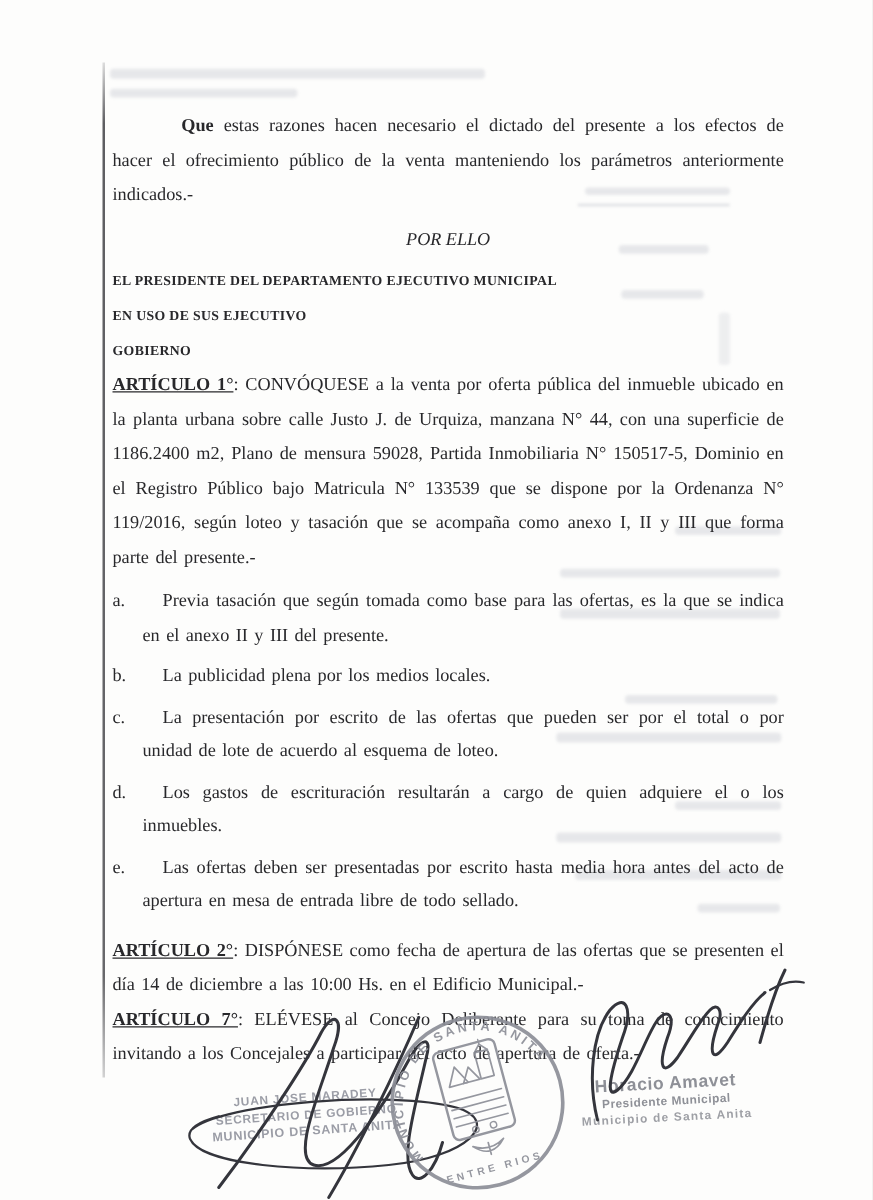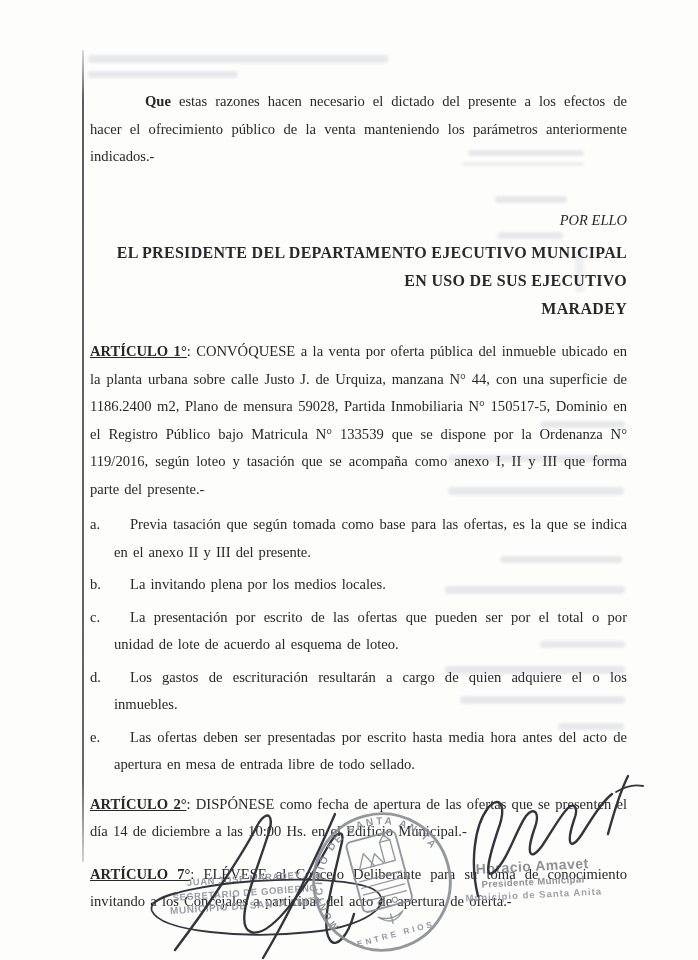--- a/index.html
+++ b/index.html
@@ -23,24 +23,24 @@
     filter:blur(1.4px);
   }
   .ghost.v{opacity:.22;}
   .content{
     position:absolute;left:90px;top:78px;width:537px;z-index:2;
     font-size:14.6px;line-height:27.5px;text-align:justify;
   }
   p{margin:0;}
   .intro{margin-top:10px;text-indent:55px;word-spacing:2px;}
   .lead{font-weight:bold;}
-  .por-ello{margin-top:36px;font-style:italic;font-size:14.5px;text-align:right;}
-  .decree-heading{margin-top:5px;text-align:right;font-weight:bold;font-size:16px;letter-spacing:.3px;}
+  .por-ello{margin-top:8px;font-style:italic;font-size:14.5px;text-align:center;}
+  .decree-heading{margin-top:5px;text-align:left;font-weight:bold;font-size:11px;letter-spacing:.3px;}
   .decree-heading div{line-height:28px;}
-  .article{margin-top:15px;word-spacing:1.5px;}
+  .article{word-spacing:1.5px;}
   .article .label{font-weight:bold;text-decoration:underline;}
   .conditions{margin-top:8px;}
   .cond{position:relative;padding-left:24px;text-indent:16px;margin-bottom:5px;word-spacing:1.5px;}
   .cond .marker{position:absolute;left:0;top:0;text-indent:0;}
   
   .sig-layer{position:absolute;inset:0;z-index:3;pointer-events:none;}
   .stamp{
     position:absolute;
     font-family:"Liberation Sans","DejaVu Sans",sans-serif;
     color:#9b9da6;text-align:center;font-weight:bold;
@@ -84,34 +84,34 @@
 
   <div class="content">
 
     <p class="intro"><span class="lead">Que</span><span> estas razones hacen necesario el dictado del presente a los efectos de hacer el ofrecimiento público de la venta manteniendo los parámetros anteriormente indicados.-</span></p>
 
     <p class="por-ello">POR ELLO</p>
 
     <div class="decree-heading">
       <div>EL PRESIDENTE DEL DEPARTAMENTO EJECUTIVO MUNICIPAL</div>
       <div>EN USO DE SUS EJECUTIVO</div>
-      <div>MARADEY</div>
+      <div>GOBIERNO</div>
     </div>
 
     <p class="article"><span class="label">ARTÍCULO 1°</span><span>: CONVÓQUESE a la venta por oferta pública del inmueble ubicado en la planta urbana sobre calle Justo J. de Urquiza, manzana N° 44, con una superficie de 1186.2400 m2, Plano de mensura 59028, Partida Inmobiliaria N° 150517-5, Dominio en el Registro Público bajo Matricula N° 133539 que se dispone por la Ordenanza N° 119/2016, según loteo y tasación que se acompaña como anexo I, II y III que forma parte del presente.-</span></p>
 
 
     <div class="conditions">
       <div class="cond">
         <span class="marker">a.</span>
         <span>Previa tasación que según tomada como base para las ofertas, es la que se indica en el anexo II y III del presente.</span>
       </div>
       <div class="cond">
         <span class="marker">b.</span>
-        <span>La invitando plena por los medios locales.</span>
+        <span>La publicidad plena por los medios locales.</span>
       </div>
       <div class="cond">
         <span class="marker">c.</span>
         <span>La presentación por escrito de las ofertas que pueden ser por el total o por unidad de lote de acuerdo al esquema de loteo.</span>
       </div>
       <div class="cond">
         <span class="marker">d.</span>
         <span>Los gastos de escrituración resultarán a cargo de quien adquiere el o los inmuebles.</span>
       </div>
       <div class="cond">

